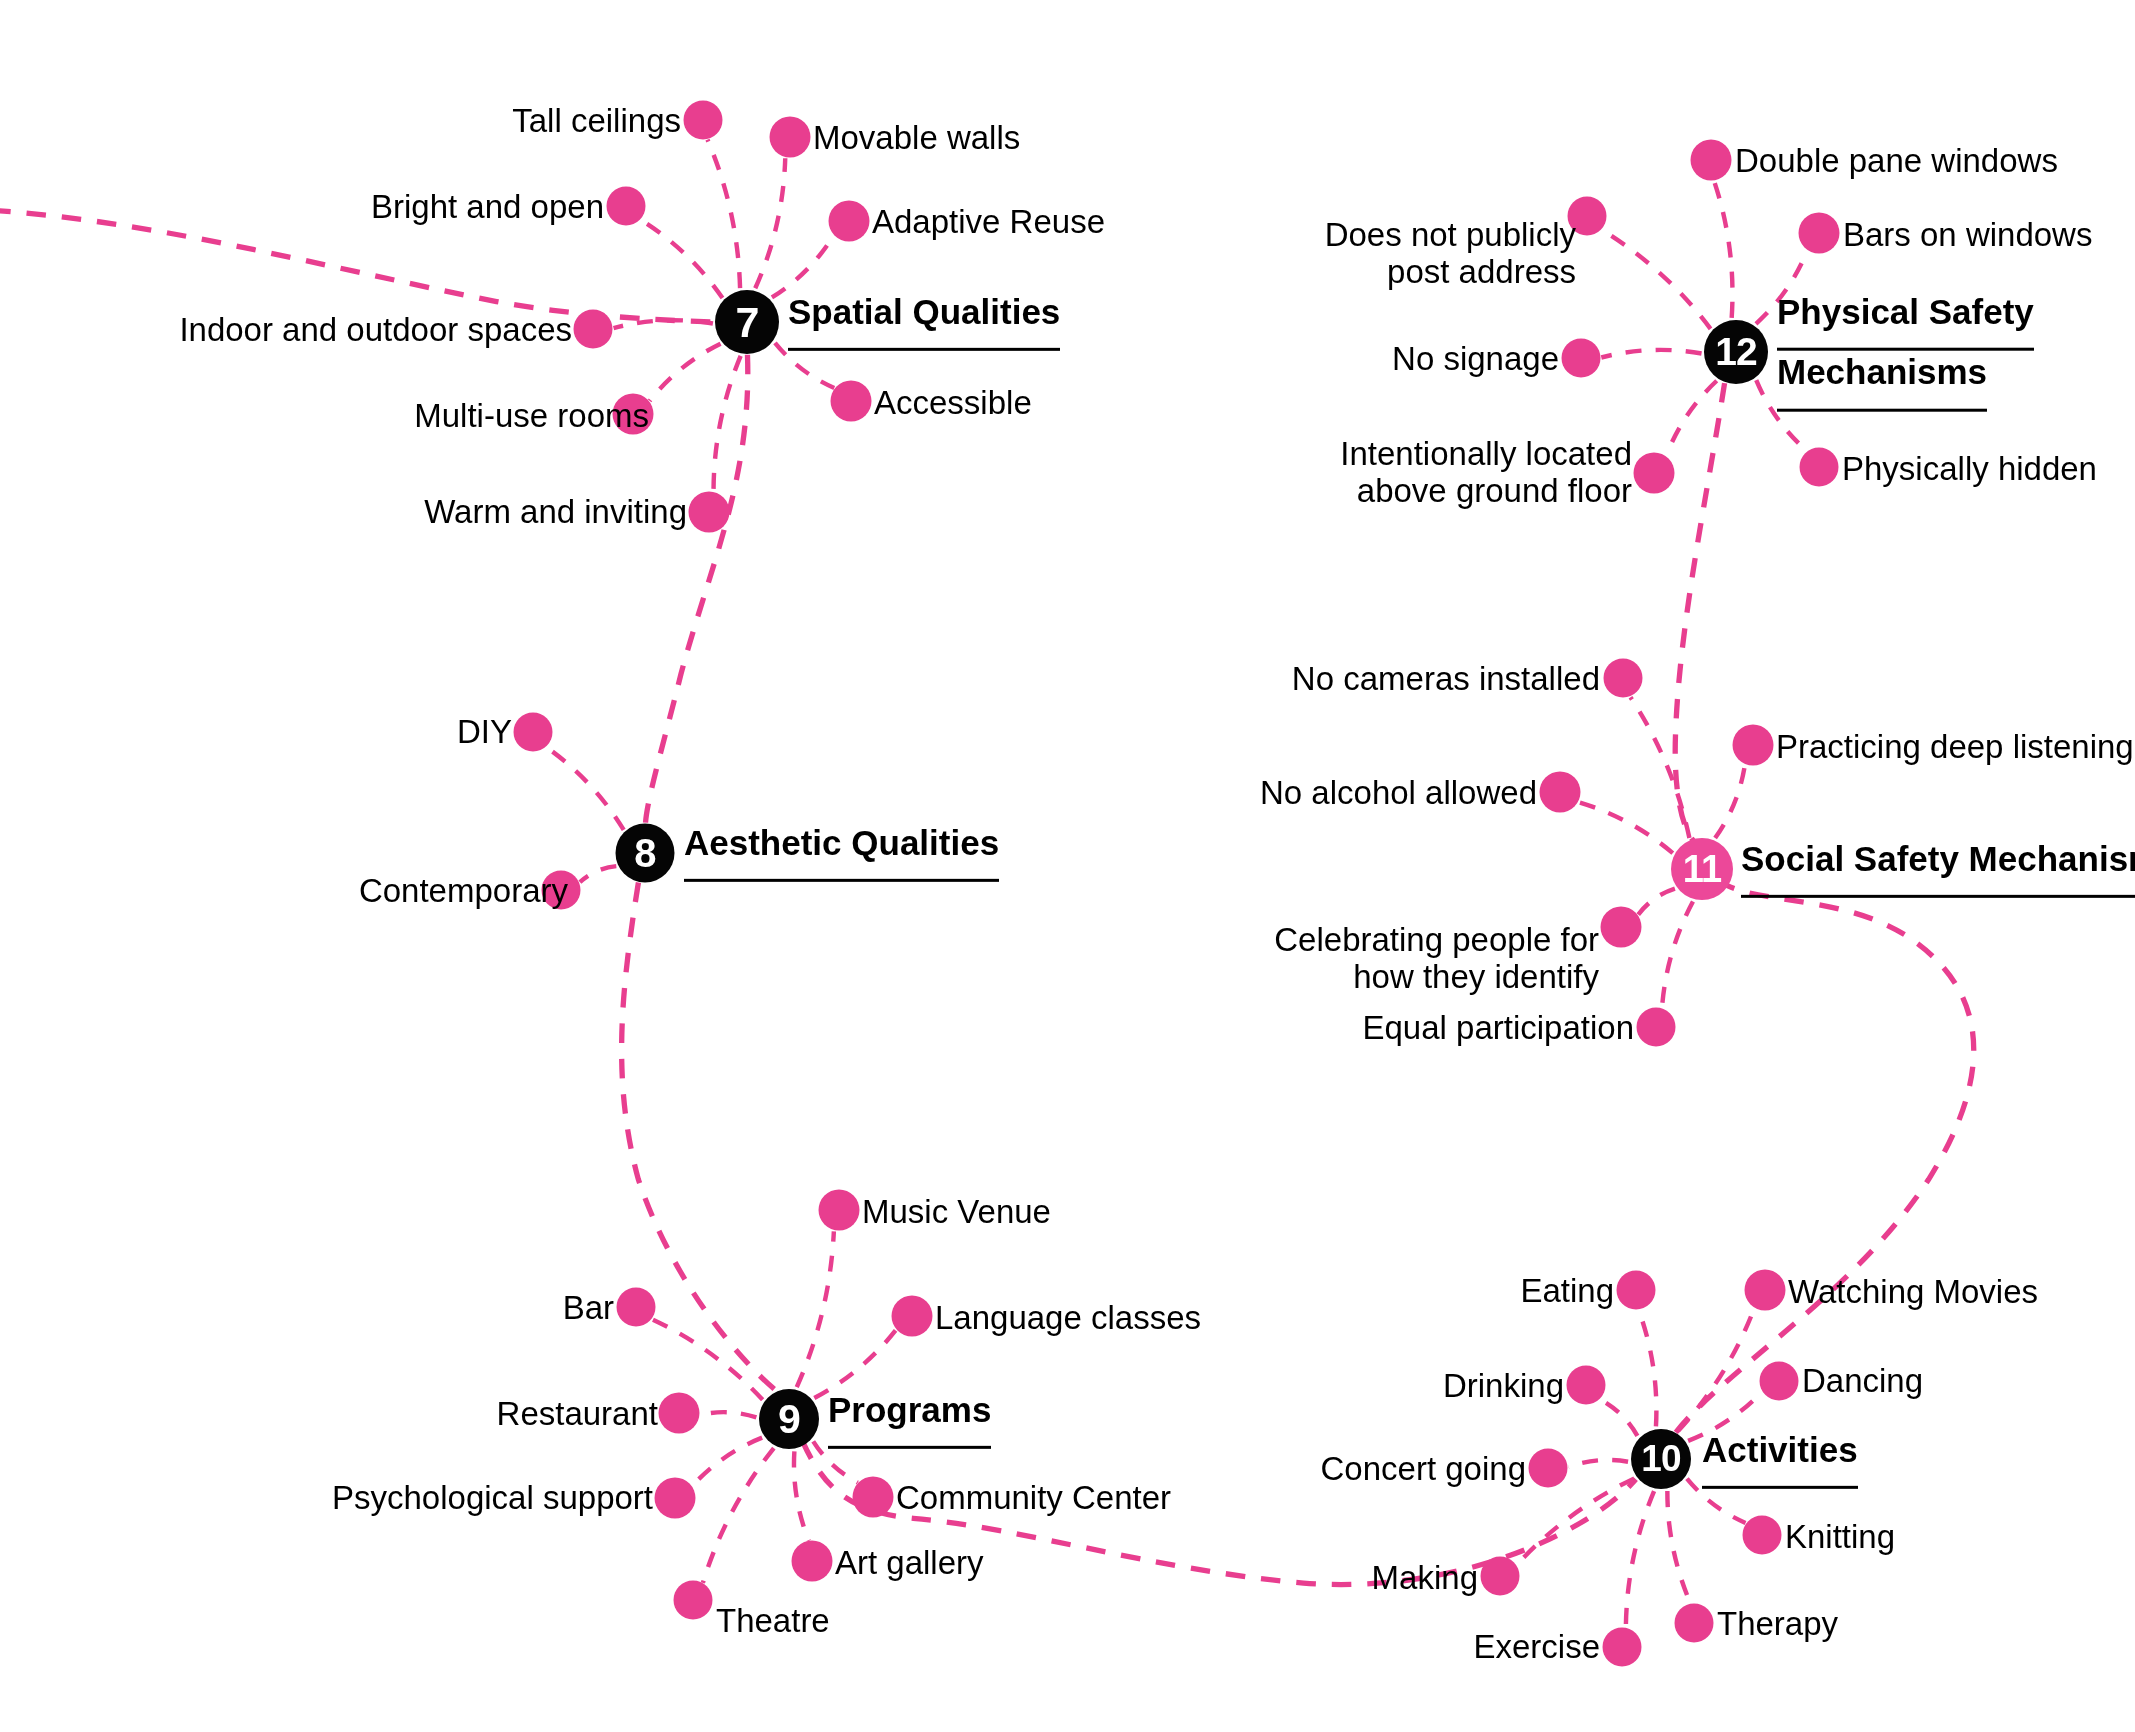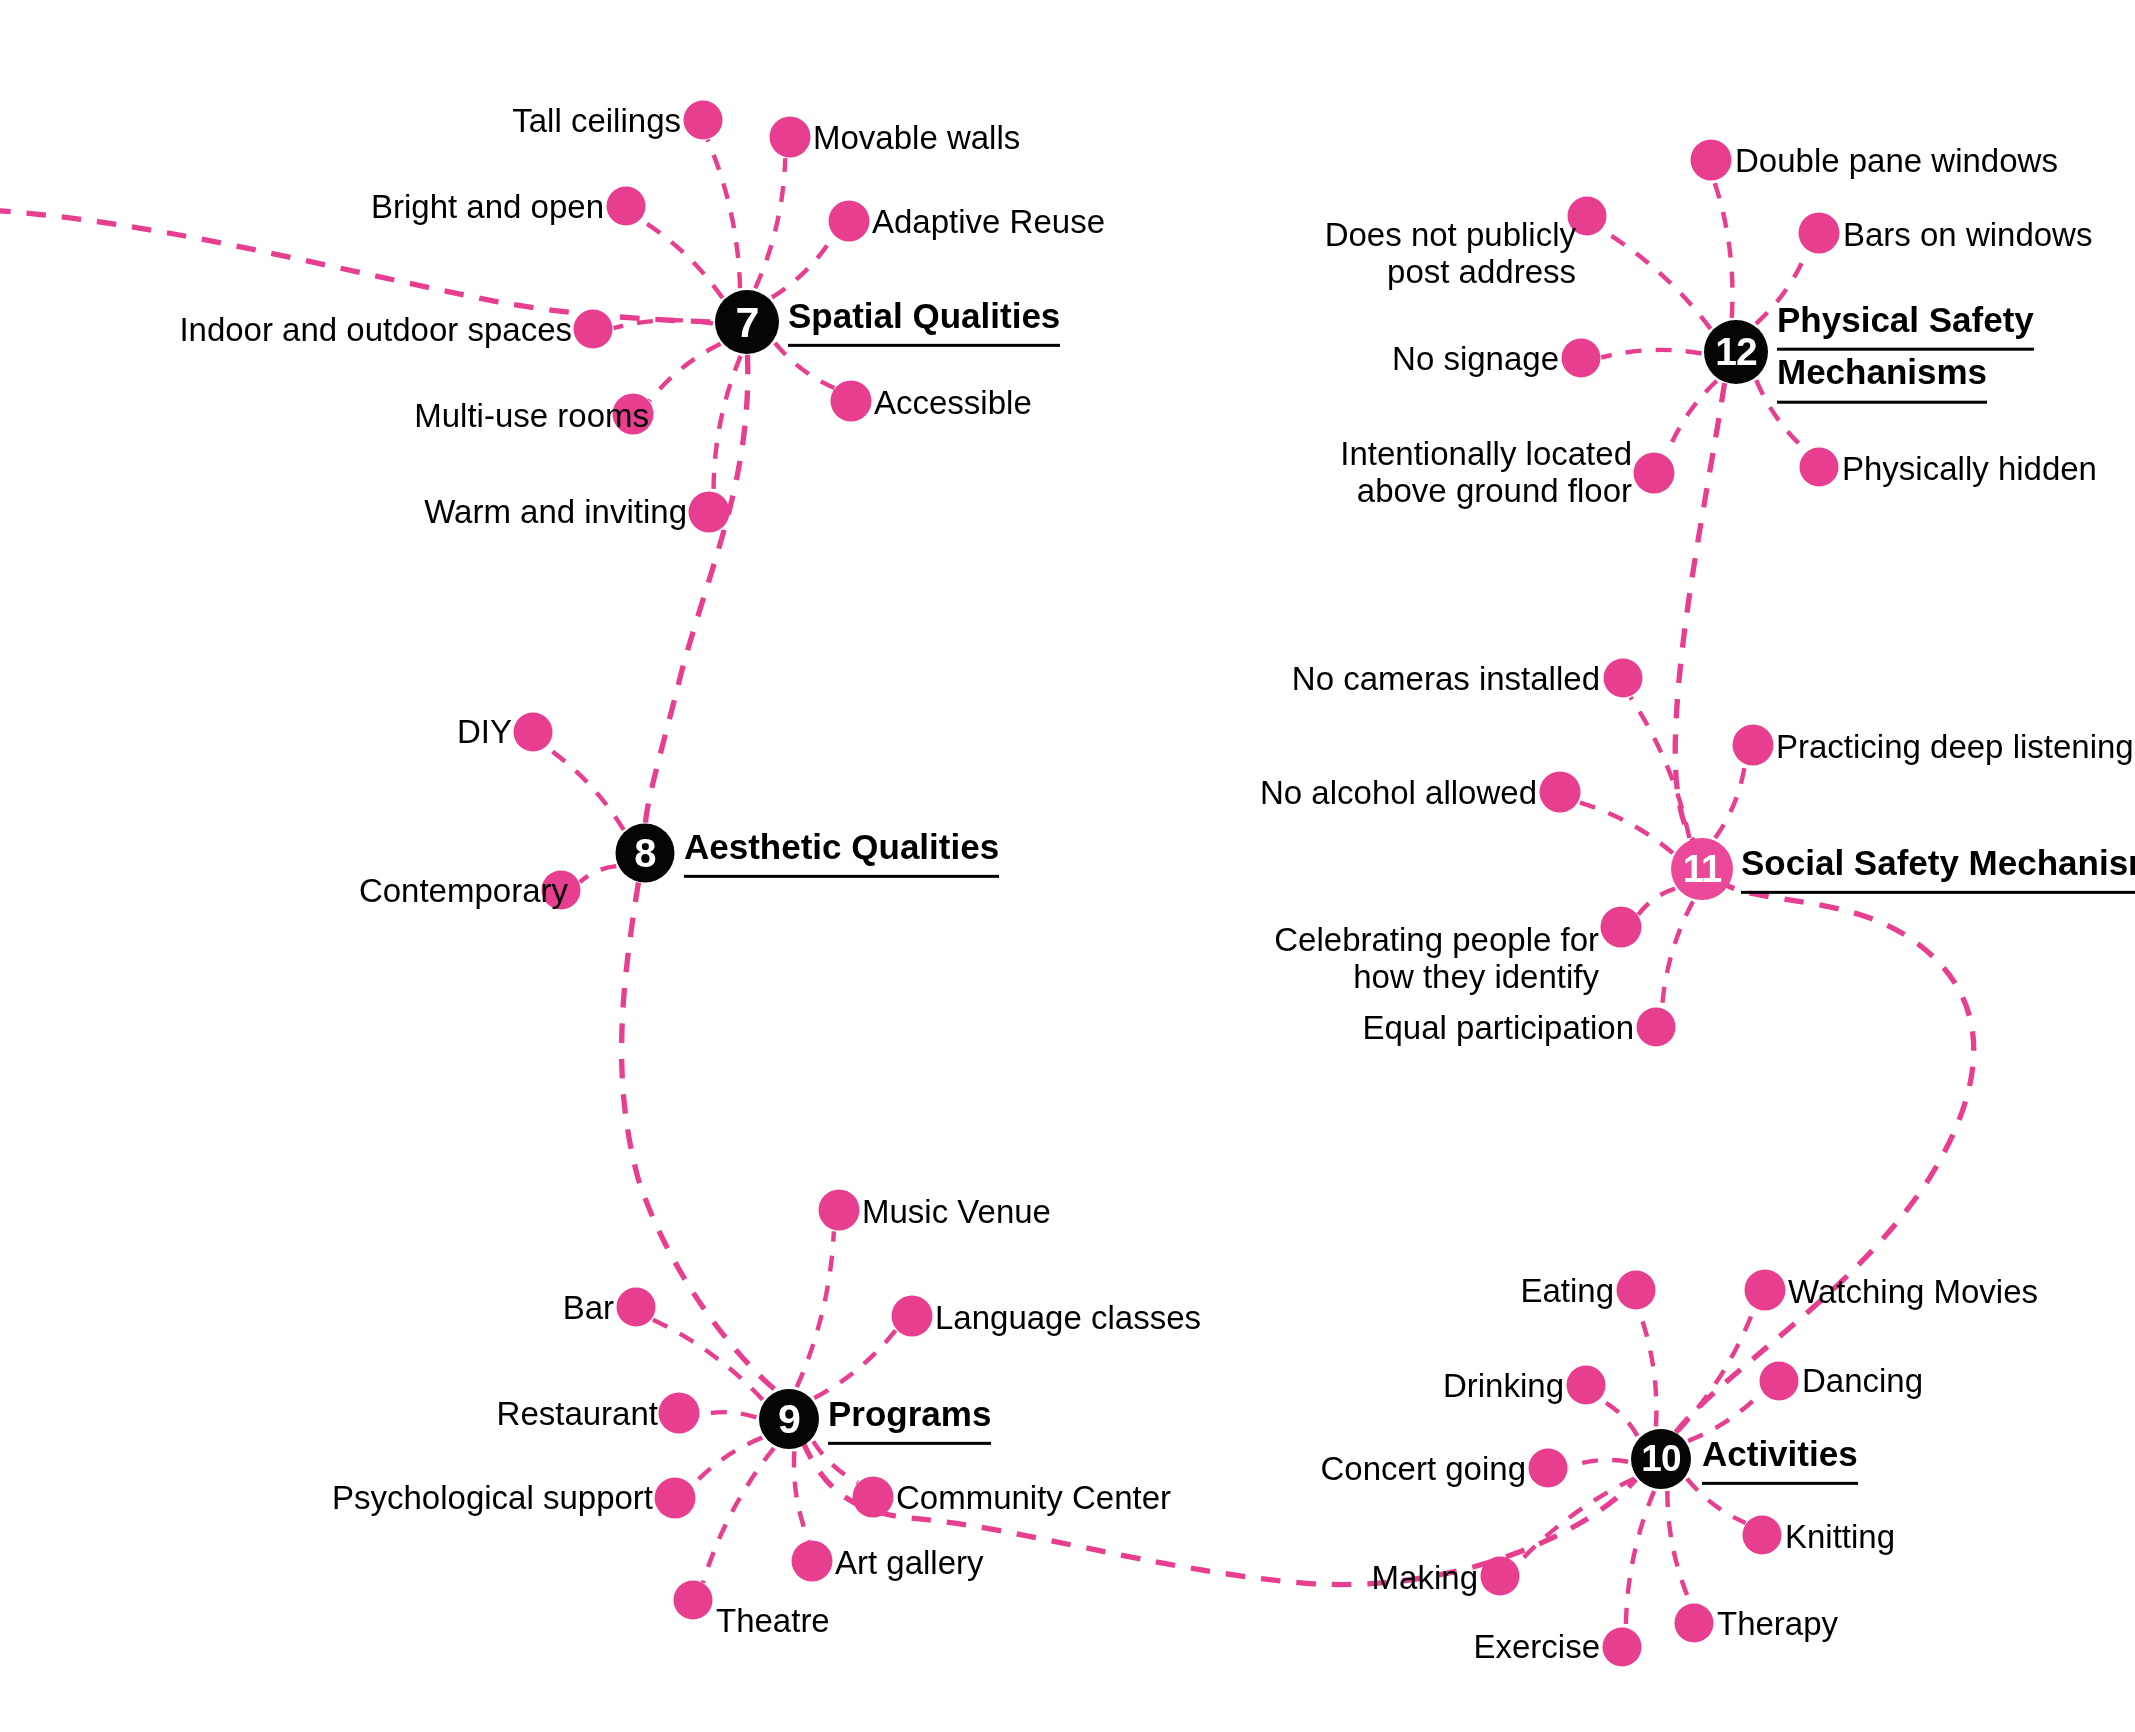--- a/index.html
+++ b/index.html
@@ -18,21 +18,21 @@
     color:#ffffff;font-weight:700;
     transform:translate(-50%,-50%);
     letter-spacing:-0.9px;
   }
   .hub-label{
     position:absolute;color:#000;font-weight:700;
     white-space:pre;line-height:1.18;
     transform:translateY(-50%);
   }
   .hub-label span{
-    display:block;border-bottom:3.5px solid #000;padding-bottom:8px;
+    display:block;border-bottom:3.5px solid #000;padding-bottom:16px;
     width:max-content;
   }
 
   .dot{
     position:absolute;border-radius:50%;
     background:#e83e8f;
     transform:translate(-50%,-50%);
   }
   .leaf-label{
     position:absolute;color:#000;white-space:pre;

